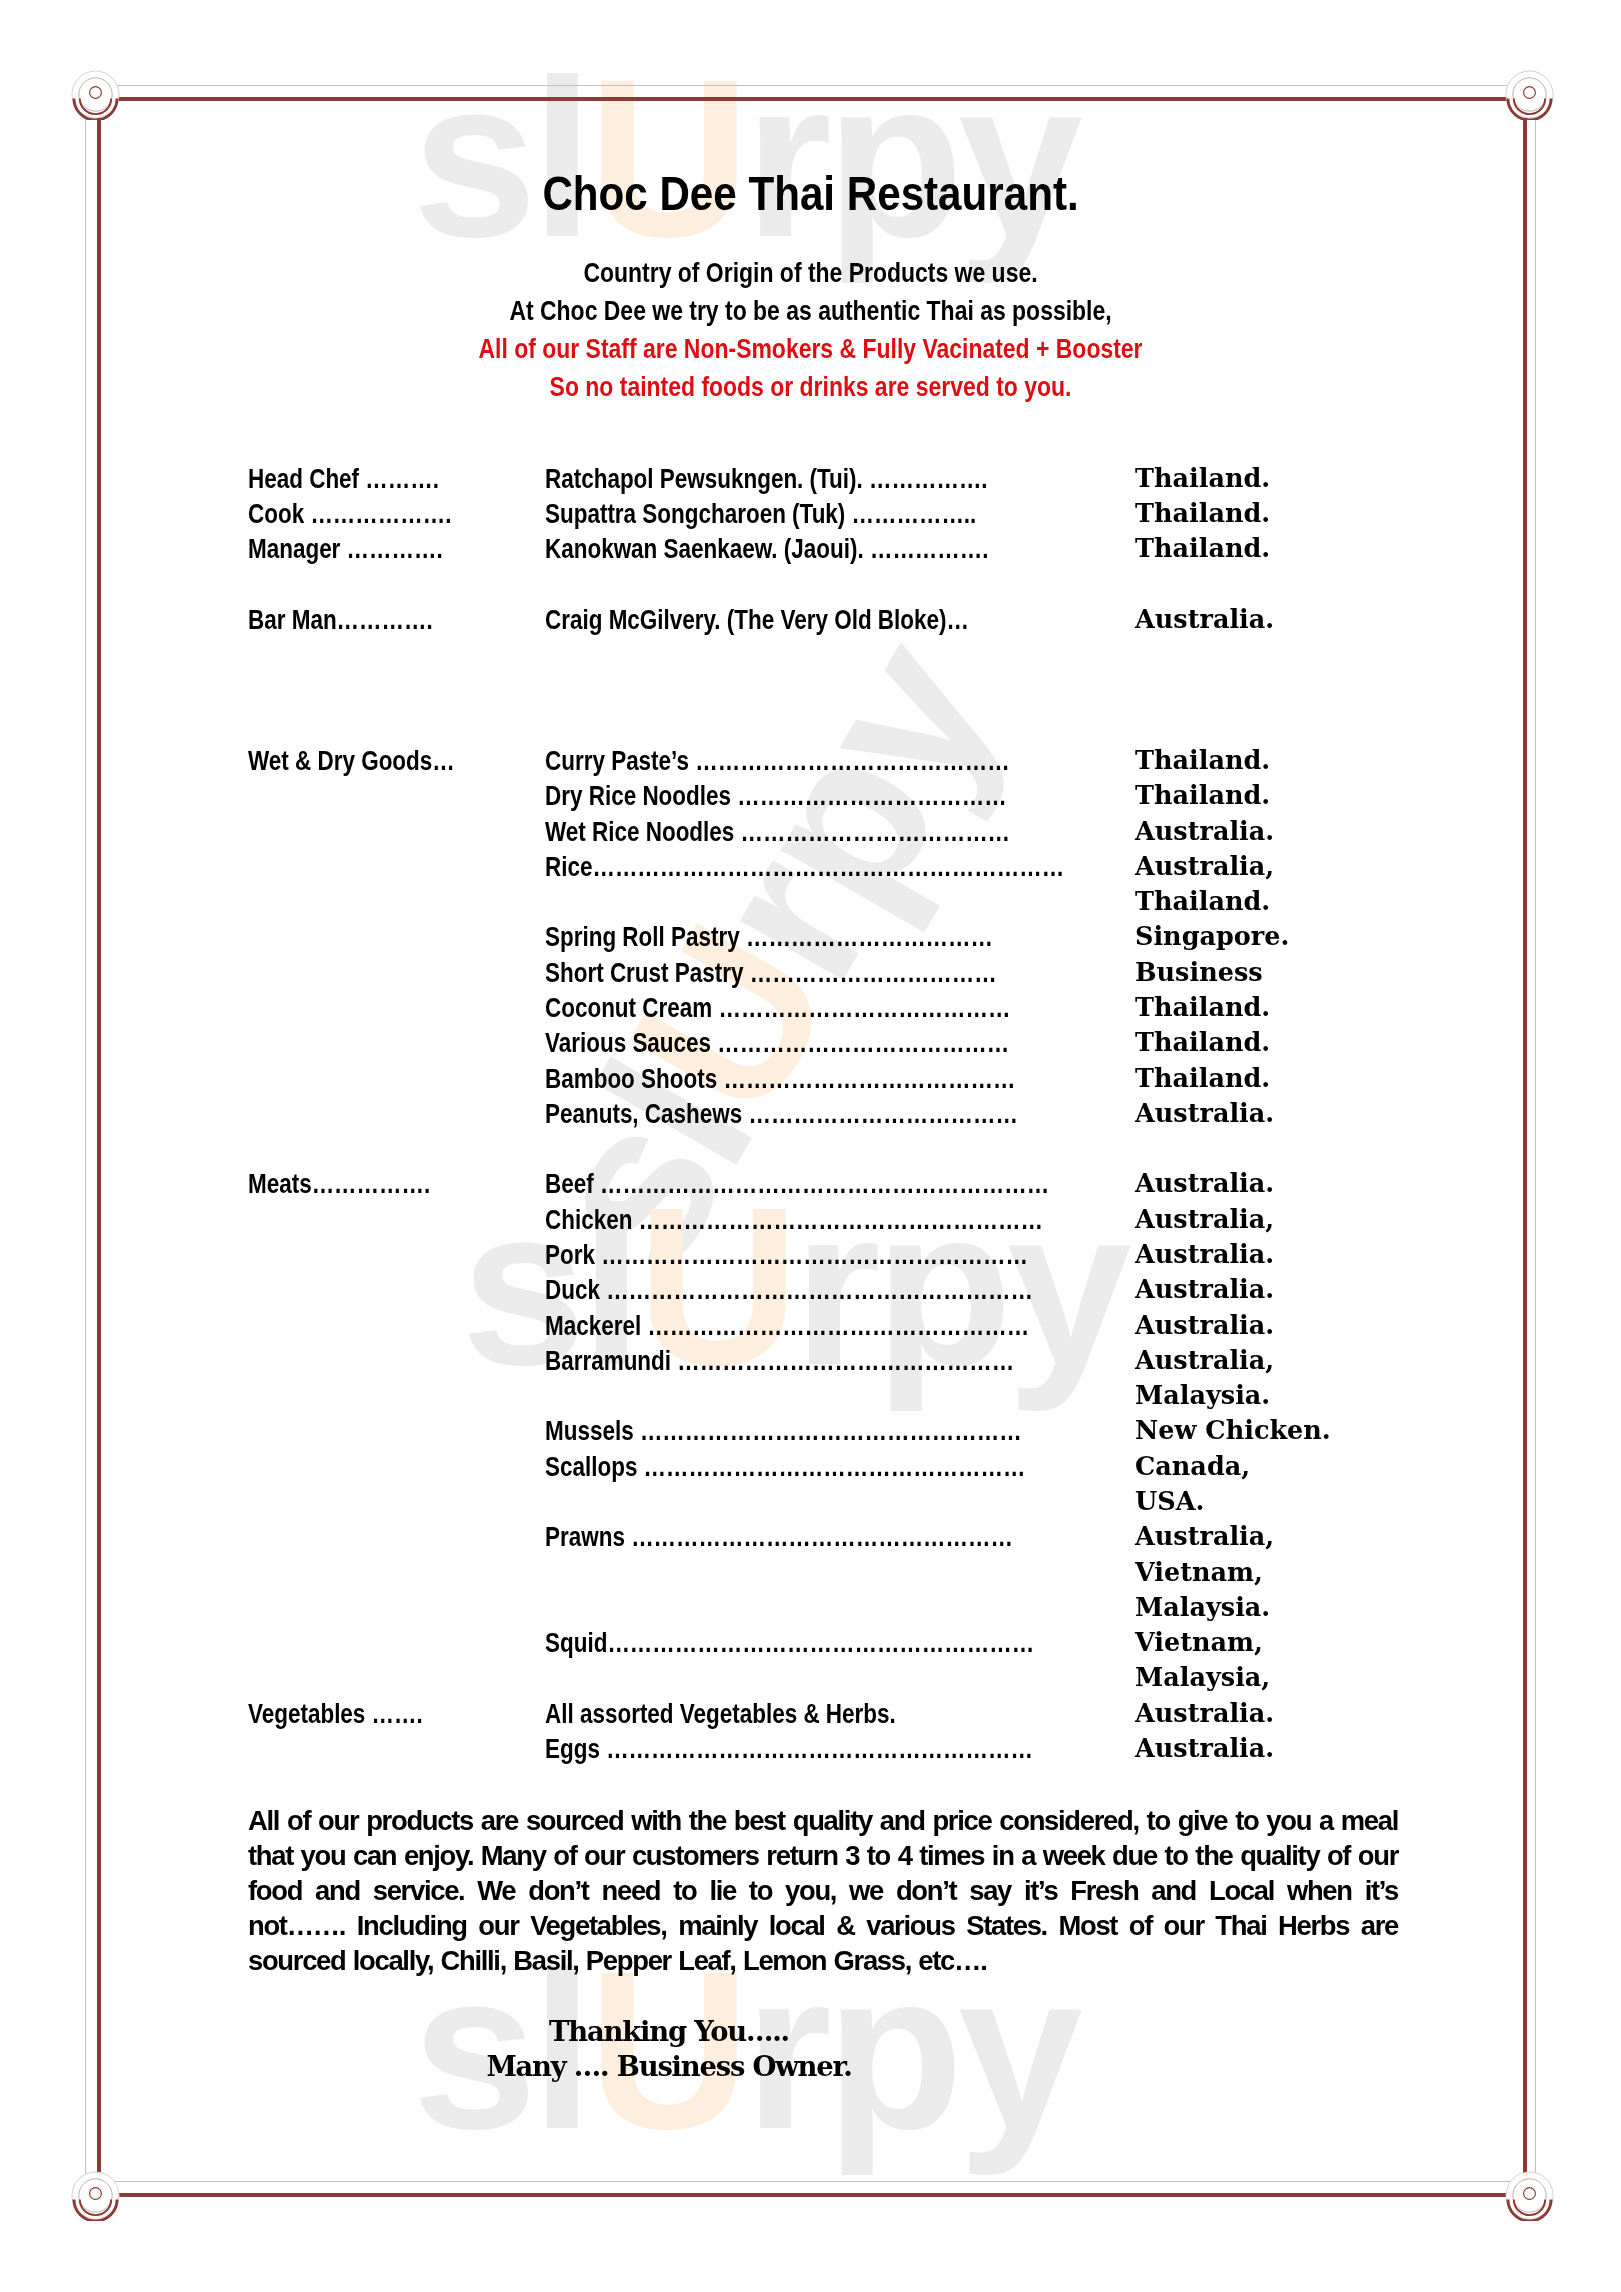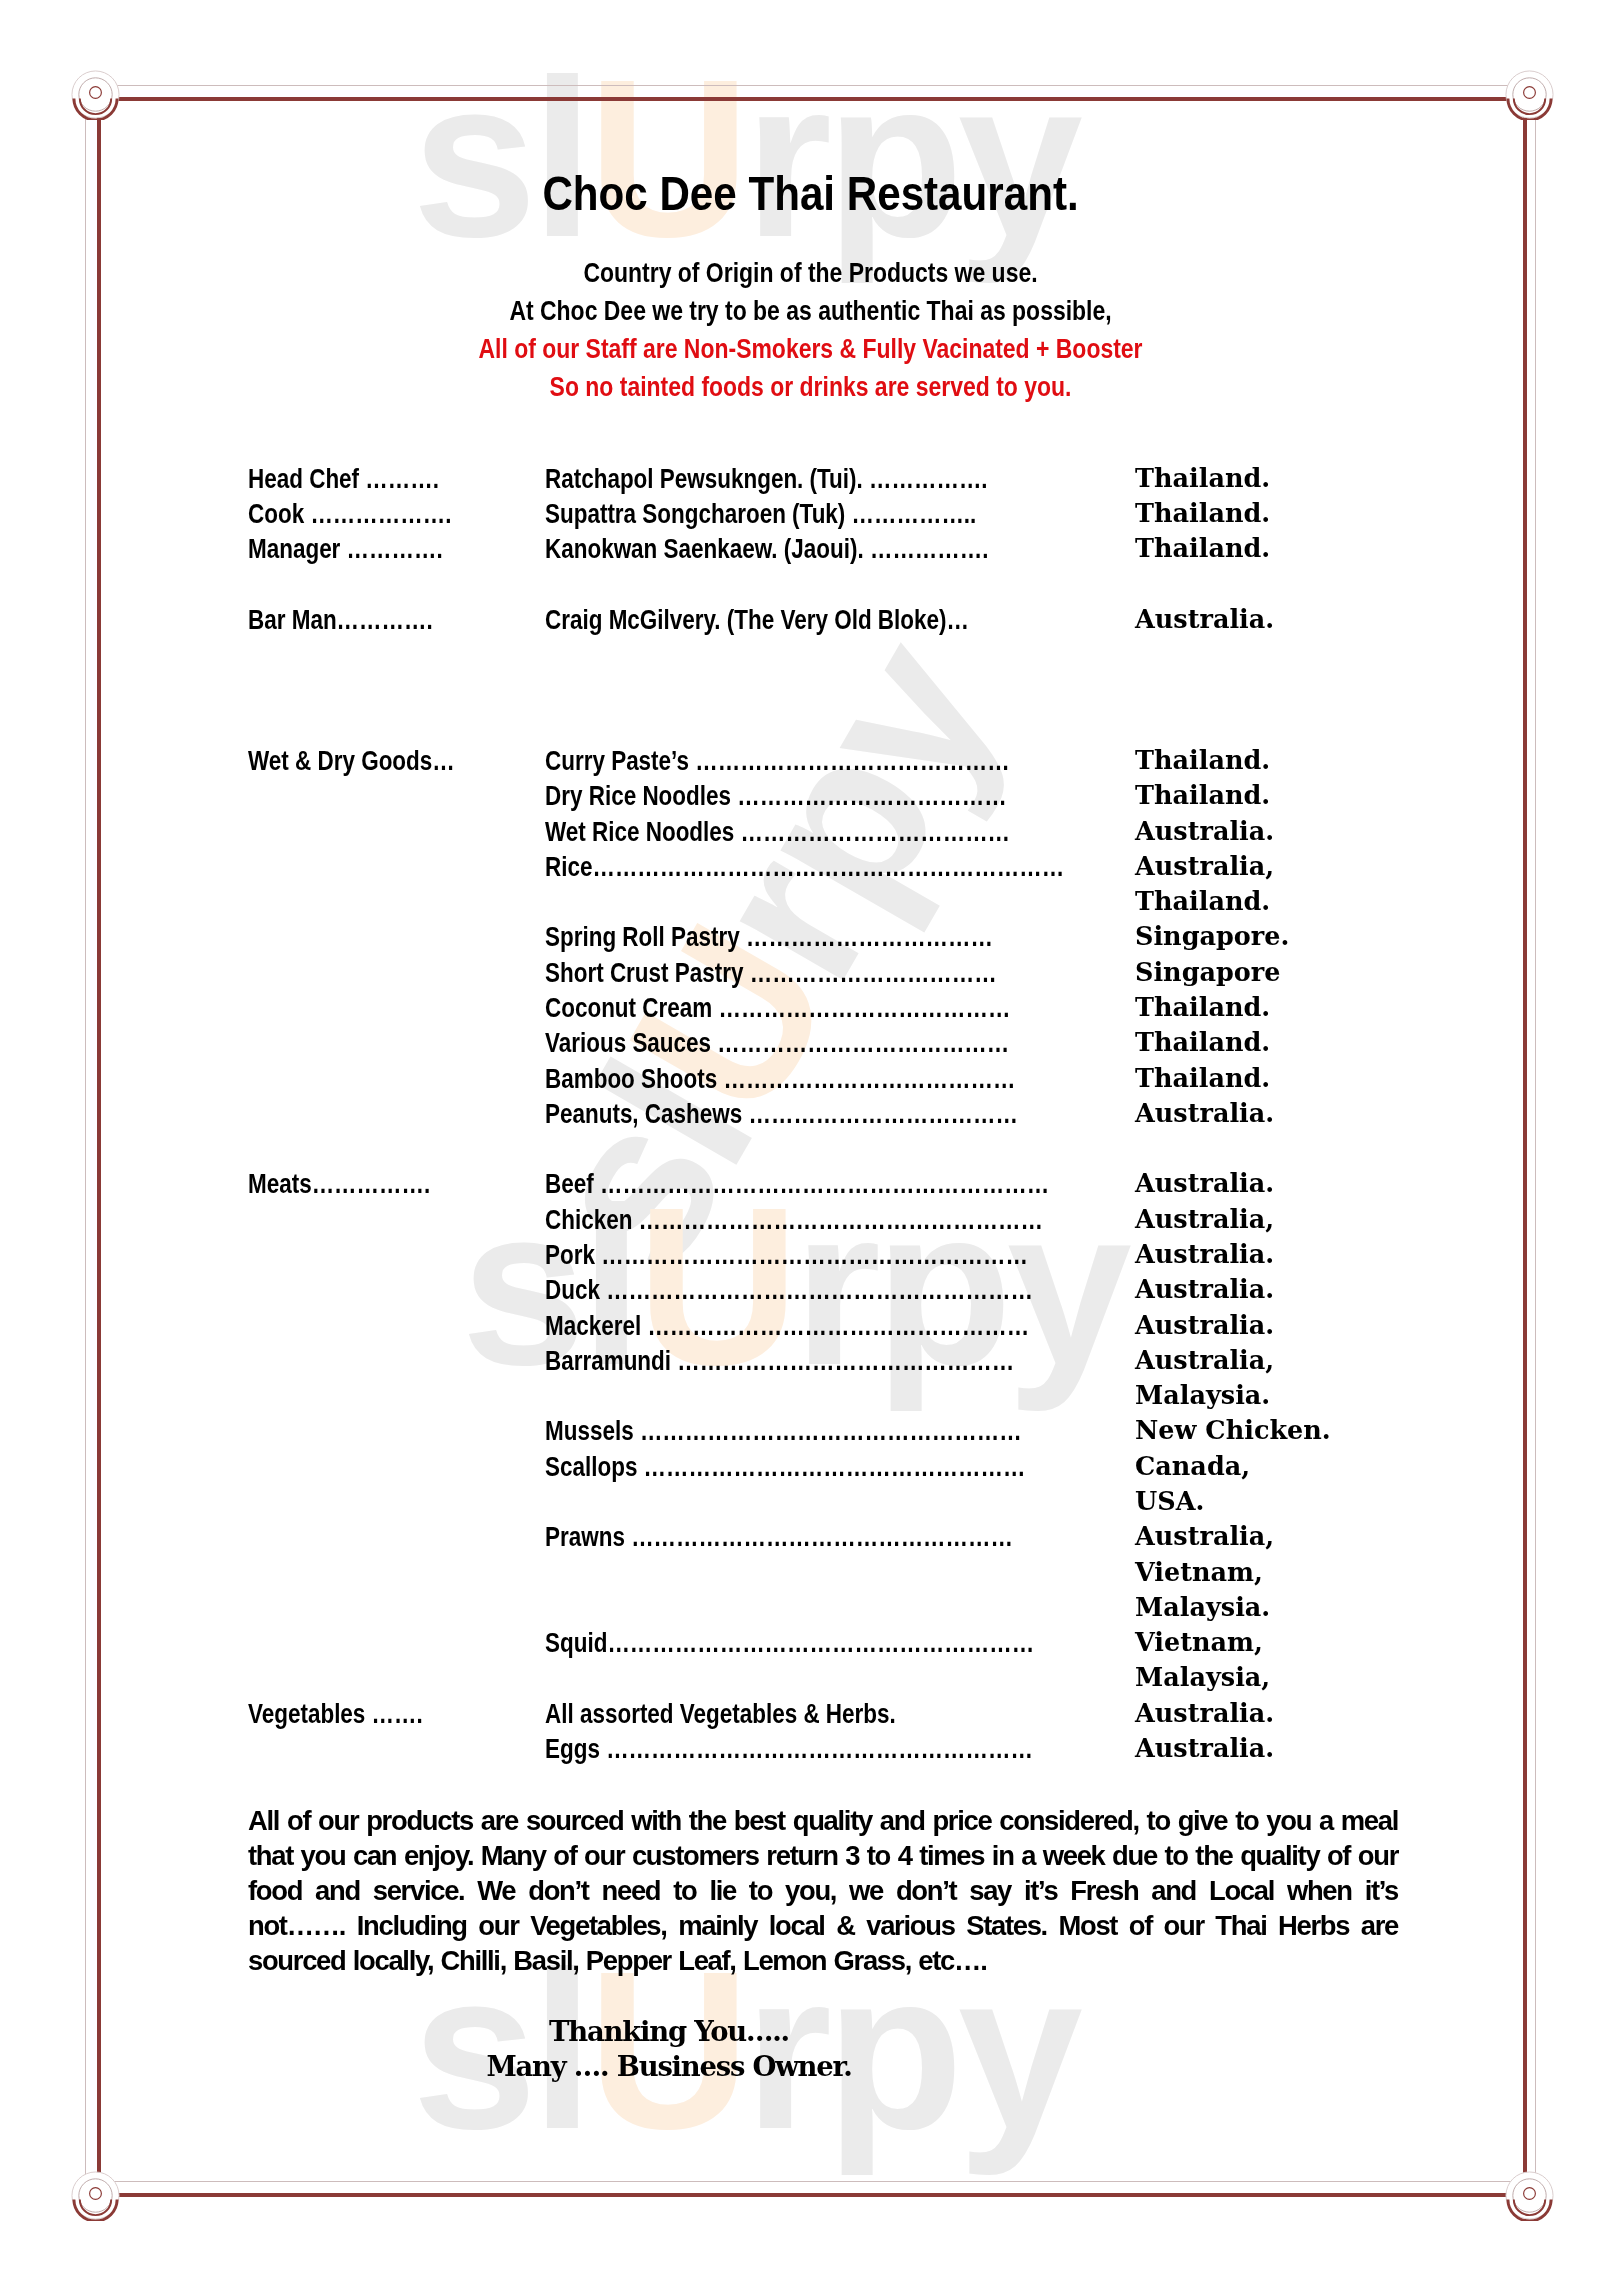--- a/index.html
+++ b/index.html
@@ -129,21 +129,21 @@
     <div class="row item" style="top:778px">Dry Rice Noodles ………………………………</div>
     <div class="row ctry" style="top:778px">Thailand.</div>
     <div class="row item" style="top:814px">Wet Rice Noodles ………………………………</div>
     <div class="row ctry" style="top:814px">Australia.</div>
     <div class="row item" style="top:849px">Rice………………………………………………………</div>
     <div class="row ctry" style="top:849px">Australia,</div>
     <div class="row ctry" style="top:884px">Thailand.</div>
     <div class="row item" style="top:919px">Spring Roll Pastry ……………………………</div>
     <div class="row ctry" style="top:919px">Singapore.</div>
     <div class="row item" style="top:955px">Short Crust Pastry ……………………………</div>
-    <div class="row ctry" style="top:955px">Singapore</div>
+    <div class="row ctry" style="top:955px">Business</div>
     <div class="row item" style="top:990px">Coconut Cream …………………………………</div>
     <div class="row ctry" style="top:990px">Thailand.</div>
     <div class="row item" style="top:1025px">Various Sauces …………………………………</div>
     <div class="row ctry" style="top:1025px">Thailand.</div>
     <div class="row item" style="top:1061px">Bamboo Shoots …………………………………</div>
     <div class="row ctry" style="top:1061px">Thailand.</div>
     <div class="row item" style="top:1096px">Peanuts, Cashews ………………………………</div>
     <div class="row ctry" style="top:1096px">Australia.</div>
   </div>
 

